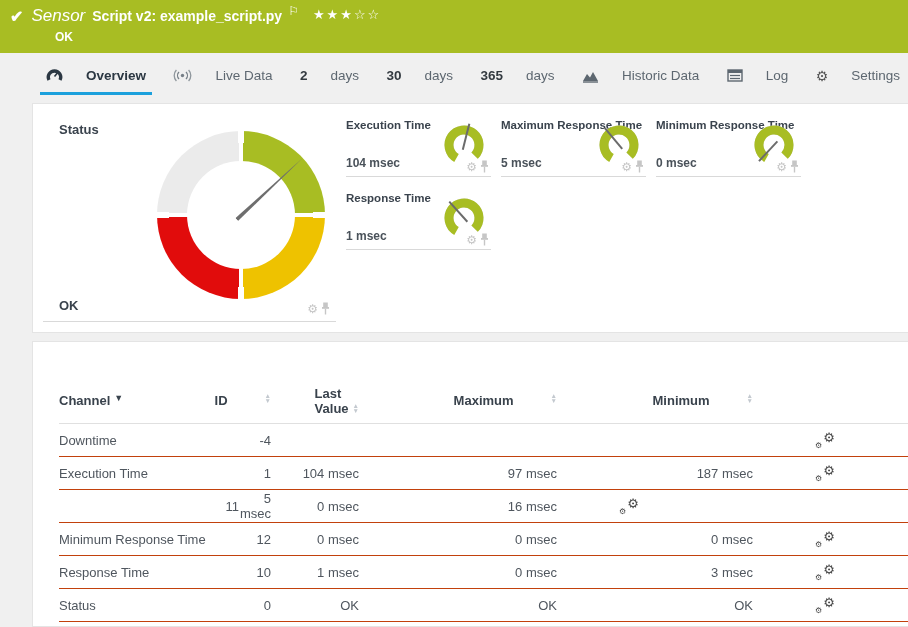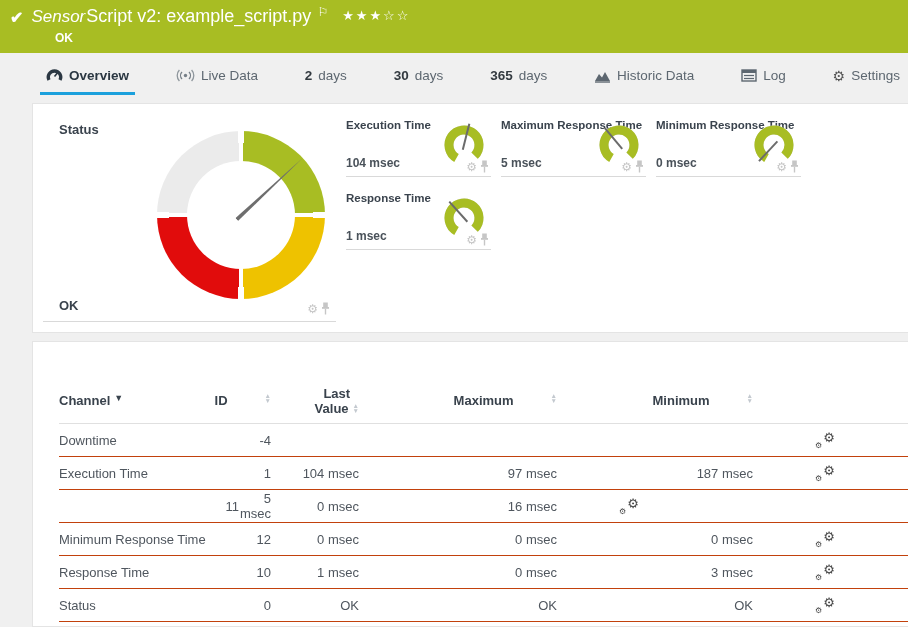--- a/index.html
+++ b/index.html
@@ -10,32 +10,32 @@
     color:#4a525a;
     position:relative;
   }
   
   .topbar {
     position:absolute; left:0; top:0; width:908px; height:53px;
     background:#a8bd23; color:#fff; padding:6px 10px 0 10px;
   }
   .topbar-line1 { display:flex; align-items:baseline; }
   .check-icon { font-size:16px; font-weight:bold; margin-right:8px; position:relative; top:1px;}
-  .sensor-kind { font-style:italic; font-size:17px; margin-right:1px; }
-  .sensor-title { font-weight:normal; font-size:18px; }
+  .sensor-kind { font-style:italic; font-size:17px; margin-right:7px; }
+  .sensor-title { font-weight:bold; font-size:14px; }
   .flag-icon { font-size:12px; margin-left:6px; position:relative; top:-6px; }
   .stars { font-size:13px; letter-spacing:2px; margin-left:14px; position:relative; top:-2px; cursor:pointer;}
   .topbar-status { font-weight:bold; font-size:12px; margin:4px 0 0 45px; }
   
   .tabbar {
     position:absolute; left:40px; right:2px; top:53px; height:45px;
     display:flex; justify-content:space-between; align-items:center;
   }
   .tab {
-    position:relative; display:flex; align-items:center; gap:6px;
+    position:relative; display:flex; align-items:center; gap:23px;
     font-size:13.5px; color:#5d6770; padding:12px 6px; cursor:pointer; white-space:nowrap;
   }
   .tab .num { font-weight:bold; color:#333a40; }
   .tab.active { color:#2b3742; font-weight:bold; }
   .tab.active::after {
     content:""; position:absolute; left:0; right:0; bottom:0; height:3px; background:#1ba0dc;
   }
   .tab svg { display:block; }
   .gear-glyph { font-style:normal; }
   
@@ -82,21 +82,21 @@
     display:grid; grid-template-columns:180px 32px 88px 198px 196px 1fr;
     align-items:center; height:33px; border-bottom:1px solid #c2410c;
     font-size:13px; color:#4f565e;
   }
   .thead { height:46px; border-bottom:1px solid #e0e0e0; font-weight:bold; color:#39424c; align-items:center; cursor:default;}
   .c-right { text-align:right; }
   .th { display:flex; gap:4px; cursor:pointer; }
   .th.jr { justify-content:flex-end;gap:37px; }
   .sort-stack { display:inline-flex; flex-direction:column; font-size:6.5px; line-height:5px; color:#c3c9cf; }
   .sort-down { color:#3a444e; font-size:9px; }
-  .lastval-head { text-align:center; justify-self:end; line-height:15px; }
+  .lastval-head { justify-self:end; line-height:15px; }
   .lastval-head .l2 { display:flex; align-items:center; gap:4px; justify-content:center; }
   .row-gears { position:relative; width:20px; height:17px; justify-self:start; margin-left:62px; cursor:pointer; color:#4a4a4a; }
   .row-gears .g-big { position:absolute; right:0; top:-2px; font-size:13px; }
   .row-gears .g-small { position:absolute; left:0; bottom:-1px; font-size:8px; }
 </style>
 </head>
 <body>
 
 <div class="topbar">
   <div class="topbar-line1">

